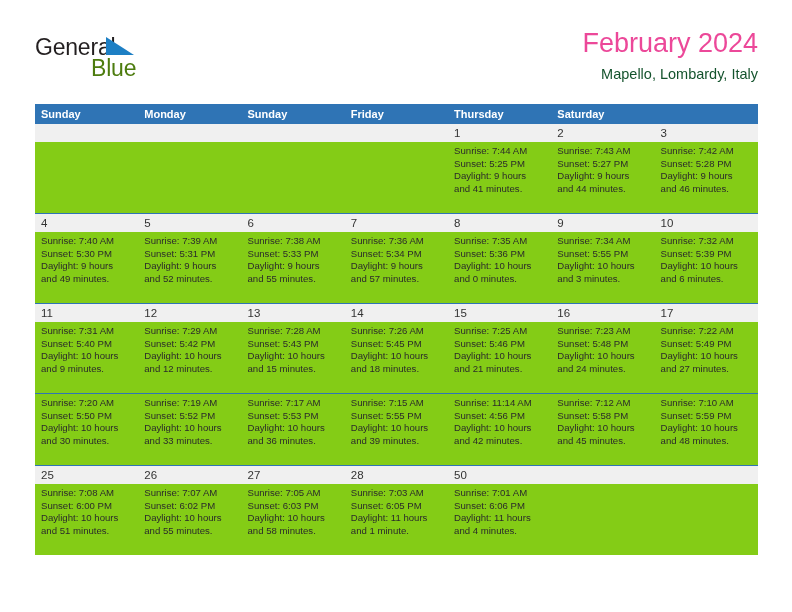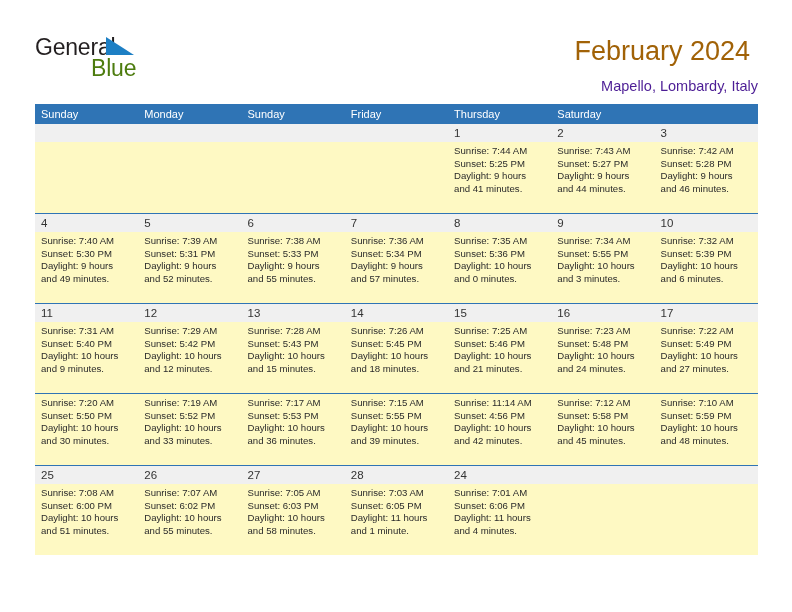--- a/index.html
+++ b/index.html
@@ -68,44 +68,45 @@
 
   .title-block {
     position: absolute;
     right: 0;
     top: 0;
     text-align: right;
   }
   .cal-title {
     font-size: 27px;
     line-height: 34px;
-    color: #a16207;
+    color: #ec4899;
     font-weight: normal;
-    margin: 8px;
+    margin: 0;
     white-space: nowrap;
   }
   .cal-subtitle {
     font-size: 14.5px;
     line-height: 20px;
-    color: #4c1d95;
+    color: #14532d;
     margin: 4px 0 0 0;
     white-space: nowrap;
   }
 
   
   .calendar {
     position: absolute;
     left: 35px;
     top: 104px;
     width: 723px;
   }
   .weekday-row {
     display: flex;
     background: #2f74b5;
     height: 20px;
+    font-weight: bold;
   }
   .weekday {
     flex: 0 0 103.28px;
     width: 103.28px;
     color: #ffffff;
     font-size: 11px;
     line-height: 20px;
     padding-left: 6px;
     box-sizing: border-box;
     white-space: nowrap;
@@ -129,21 +130,21 @@
     box-sizing: border-box;
     padding-left: 6px;
     font-size: 11.5px;
     line-height: 18px;
     color: #333333;
     white-space: nowrap;
     overflow: hidden;
   }
   .body-band {
     display: flex;
-    background: #fef9c3;
+    background: #84cc16;
     height: 71px;
   }
   .body-cell {
     flex: 0 0 103.28px;
     width: 103.28px;
     box-sizing: border-box;
     padding: 3px 4px 0 6px;
     font-size: 9.6px;
     line-height: 12.55px;
     color: #2b2b2b;
@@ -403,21 +404,21 @@
         </div>
       </div>
     </div>
 
     <div class="week">
       <div class="date-band">
         <div class="date-cell">25</div>
         <div class="date-cell">26</div>
         <div class="date-cell">27</div>
         <div class="date-cell">28</div>
-        <div class="date-cell">24</div>
+        <div class="date-cell">50</div>
         <div class="date-cell"></div>
         <div class="date-cell"></div>
       </div>
       <div class="body-band">
         <div class="body-cell">
           <span class="ln">Sunrise: 7:08 AM</span>
           <span class="ln">Sunset: 6:00 PM</span>
           <span class="ln">Daylight: 10 hours</span>
           <span class="ln">and 51 minutes.</span>
         </div>

